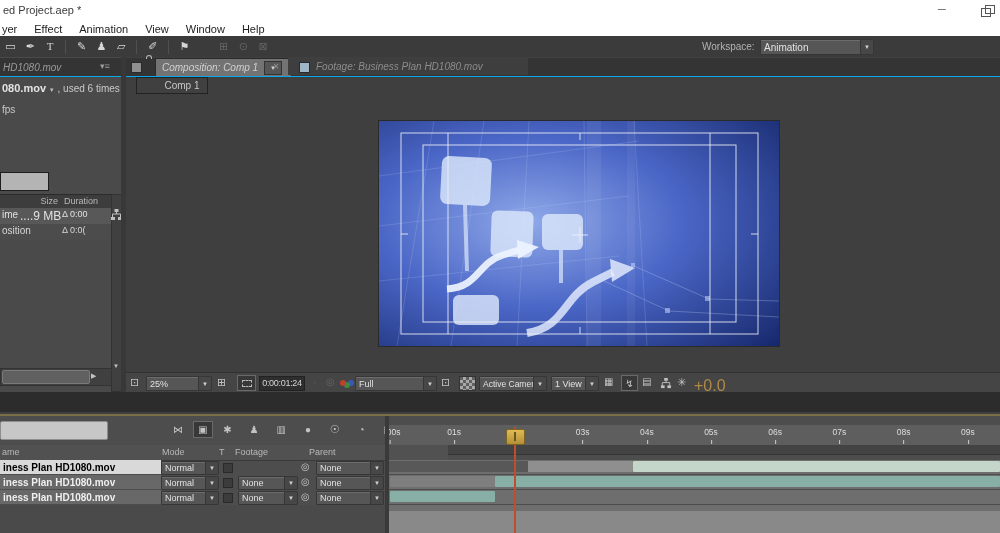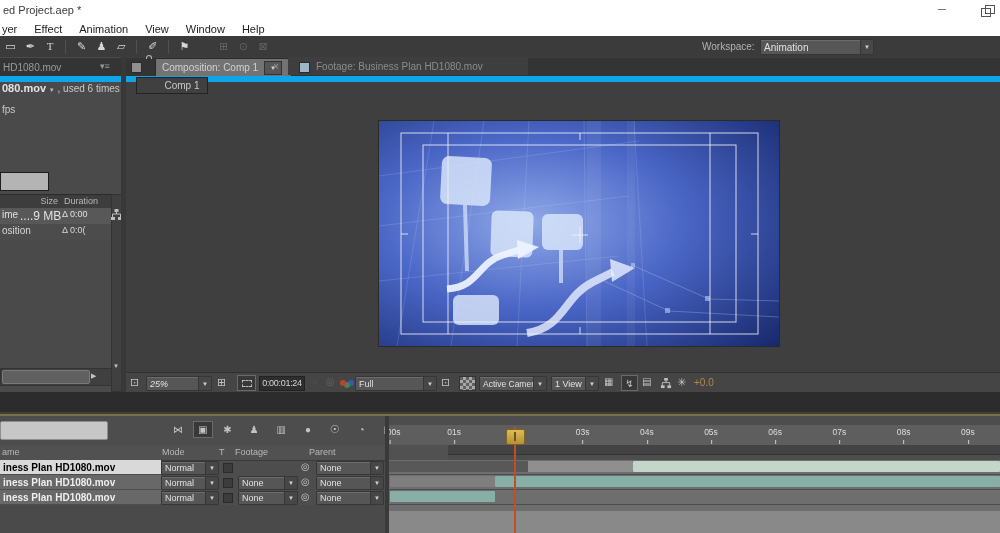--- a/index.html
+++ b/index.html
@@ -29,21 +29,21 @@
   .mag{width:6px;height:6px;border:1.5px solid #4a4a4a;border-radius:50%;position:relative;flex:0 0 auto;}
   .mag::after{content:"";position:absolute;width:4px;height:1.5px;background:#4a4a4a;transform:rotate(45deg);right:-3px;bottom:-2px;}
   
   .dd{position:absolute;display:flex;align-items:stretch;background:#565656;border:1px solid #363636;
       border-radius:1px;font-size:9px;color:#e2e2e2;box-shadow:inset 0 1px 0 #6c6c6c;}
   .dd-t{flex:1;display:flex;align-items:center;padding:0 3px;white-space:nowrap;overflow:hidden;}
   .dd-a{width:12px;display:flex;align-items:center;justify-content:center;font-size:6px;color:#d0d0d0;
         background:#474747;border-left:1px solid #363636;}
   
   .ppanel{left:0;top:57px;width:121px;height:335px;background:#4a4a4a;}
-  .tabstrip{background:#343434;border-bottom:6px solid #0ea5e9;}
+  .tabstrip{background:#343434;border-bottom:1px solid #0ea5e9;font-style:italic;}
   .vdiv{background:#383838;}
   .colhdr{background:#3d3d3d;border-top:1px solid #2b2b2b;border-bottom:1px solid #2b2b2b;color:#b8b8b8;font-size:9px;}
   .cell{position:absolute;top:1px;}
   .scrtrack{background:#404040;border:1px solid #333;}
   .scrthumb{background:#606060;border:1px solid #7a7a7a;border-radius:2px;}
   .lock{width:7px;height:6px;background:#b5b5b5;position:relative;border-radius:1px;margin-top:4px;}
   .lock::before{content:"";position:absolute;left:0px;top:-4px;width:4px;height:3px;border:1px solid #b5b5b5;border-bottom:none;border-radius:3px 3px 0 0;}
   .tab-active{background:#737373;border:1px solid #2a2a2a;border-bottom:none;color:#d0d0d0;}
   .tab-inactive{background:#3e3e3e;color:#8c8c8c;}
   .checker{background-color:#606060;background-image:
@@ -238,21 +238,21 @@
         <line x1="201" y1="12" x2="201" y2="19"></line>
         <line x1="201" y1="206" x2="201" y2="213"></line>
         <line x1="22" y1="113" x2="29" y2="113"></line>
         <line x1="372" y1="113" x2="379" y2="113"></line>
         <path d="M193,114 h16 M201,106 v16"></path>
       </g>
     </svg>
 
     <div class="abs" style="left:0;top:315px;width:874px;height:20px;background:#454545;border-top:1px solid #303030;">
       <span class="abs icon" style="left:4px;top:3px;font-size:11px;">⊡</span>
-      <span class="dd" style="left:20px;top:3px;width:64px;height:13px;font-style:italic;">
+      <span class="dd" style="left:20px;top:3px;width:64px;height:13px;">
         <span class="dd-t">25%</span>
         <span class="dd-a">▼</span>
       </span>
       <span class="abs icon" style="left:91px;top:3px;font-size:11px;">⊞</span>
       <span class="abs pressed" style="left:111px;top:2px;width:17px;height:14px;">
         <span class="abs" style="left:4px;top:4px;width:8px;height:5px;border:1px dashed #bbb;"></span>
       </span>
       <span class="abs" style="left:133px;top:3px;width:44px;height:13px;background:#2e2e2e;border:1px solid #222;color:#d6d6d6;font-size:9px;text-align:center;line-height:13px;letter-spacing:-0.3px;">0:00:01:24</span>
       <span class="abs cam" style="left:183px;top:6px;"></span>
       <span class="abs icon grayed" style="left:200px;top:3px;font-size:10px;">◎</span>
@@ -274,21 +274,21 @@
       <span class="abs icon" style="left:478px;top:3px;font-size:10px;">▦</span>
       <span class="abs pressed icon" style="left:495px;top:2px;width:15px;height:14px;font-size:10px;">↯</span>
       <span class="abs icon" style="left:516px;top:3px;font-size:10px;">▤</span>
       <svg class="abs flowsvg" style="left:534px;top:5px;" width="12" height="11" viewBox="0 0 11 12">
         <rect x="3.5" y="0" width="4" height="3" fill="#c0c0c0"></rect>
         <path d="M5.5 3v2M1.5 8V5h8v3" stroke="#c0c0c0" fill="none"></path>
         <rect x="0" y="8" width="4" height="3" fill="#c0c0c0"></rect>
         <rect x="7" y="8" width="4" height="3" fill="#c0c0c0"></rect>
       </svg>
       <span class="abs icon" style="left:551px;top:3px;font-size:11px;">✳</span>
-      <span class="abs" style="left:568px;top:4px;color:#b08a45;font-size:10px;">+0.0</span>
+      <span class="abs" style="left:568px;top:4px;color:#b08a45;font-size:16px;">+0.0</span>
     </div>
   </div>
 
   <div class="abs" style="left:0;top:392px;width:1000px;height:20px;background:#2c2c2c;"></div>
 
   <div class="abs tl">
 
     <input class="abs" style="left: 0px; top: 5px; width: 102px; height: 15px; background: rgb(199, 199, 199); border: 1px solid rgb(142, 142, 142); border-radius: 2px; font-size: 9px; outline: none; font-family: &quot;Liberation Sans&quot;, sans-serif;">
     <div class="abs" style="left:166px;top:5px;white-space:nowrap;">
       <span class="icon" style="width:24px;font-size:10px;">⋈</span>

